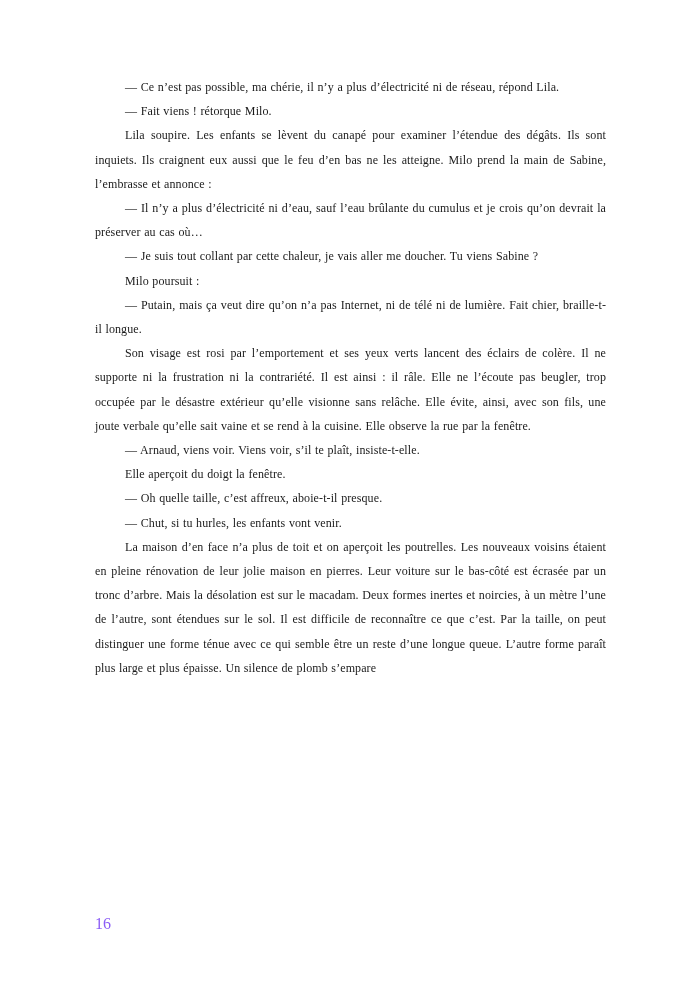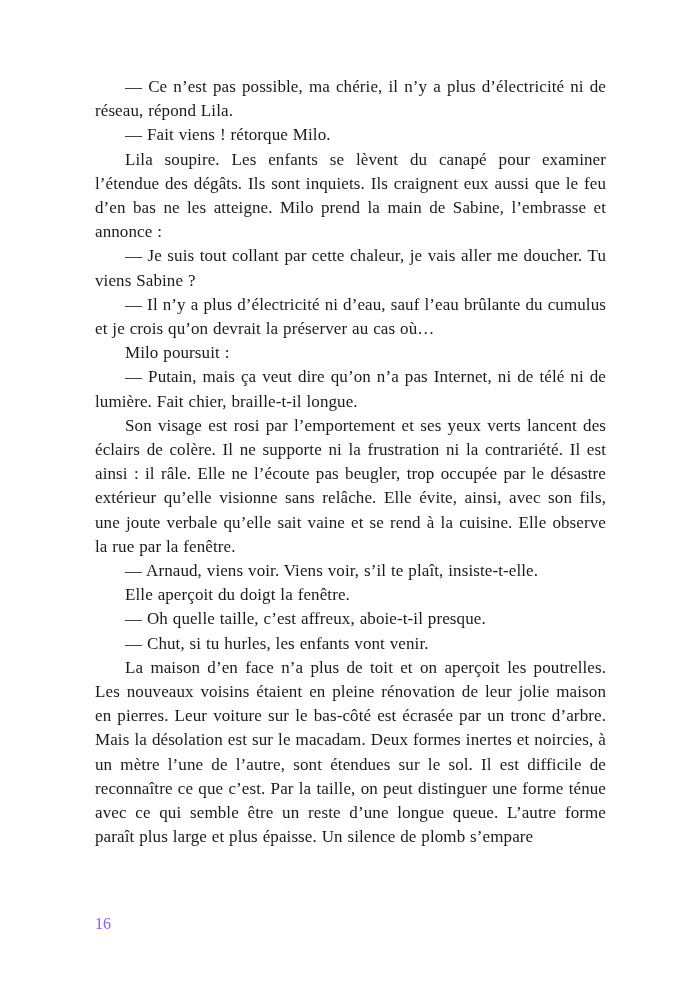--- a/index.html
+++ b/index.html
@@ -17,21 +17,21 @@
     color: #1a1a1a;
   }
   .text-block {
     position: absolute;
     top: 75px;
     left: 95px;
     width: 511px;
   }
   .text-block p.para {
     margin: 0;
-    font-size: 17px;
+    font-size: 12px;
     line-height: 24.2px;
     text-align: justify;
     text-indent: 30px;
     letter-spacing: 0.1px;
     word-spacing: 0.5px;
   }
   .page-number {
     position: absolute;
     left: 95px;
     top: 912px;
@@ -41,22 +41,22 @@
   }
 </style>
 </head>
 <body>
 
 <div class="page">
   <div class="text-block">
       <p class="para">— Ce n’est pas possible, ma chérie, il n’y a plus d’électricité ni de réseau, répond Lila.</p>
       <p class="para">— Fait viens ! rétorque Milo.</p>
       <p class="para">Lila soupire. Les enfants se lèvent du canapé pour examiner l’étendue des dégâts. Ils sont inquiets. Ils craignent eux aussi que le feu d’en bas ne les atteigne. Milo prend la main de Sabine, l’embrasse et annonce :</p>
+      <p class="para">— Il n’y a plus d’électricité ni d’eau, sauf l’eau brûlante du cumulus et je crois qu’on devrait la préserver au cas où…</p>
       <p class="para">— Je suis tout collant par cette chaleur, je vais aller me doucher. Tu viens Sabine ?</p>
-      <p class="para">— Il n’y a plus d’électricité ni d’eau, sauf l’eau brûlante du cumulus et je crois qu’on devrait la préserver au cas où…</p>
       <p class="para">Milo poursuit :</p>
       <p class="para">— Putain, mais ça veut dire qu’on n’a pas Internet, ni de télé ni de lumière. Fait chier, braille-t-il longue.</p>
       <p class="para">Son visage est rosi par l’emportement et ses yeux verts lancent des éclairs de colère. Il ne supporte ni la frustration ni la contrariété. Il est ainsi : il râle. Elle ne l’écoute pas beugler, trop occupée par le désastre extérieur qu’elle visionne sans relâche. Elle évite, ainsi, avec son fils, une joute verbale qu’elle sait vaine et se rend à la cuisine. Elle observe la rue par la fenêtre.</p>
       <p class="para">— Arnaud, viens voir. Viens voir, s’il te plaît, insiste-t-elle.</p>
       <p class="para">Elle aperçoit du doigt la fenêtre.</p>
       <p class="para">— Oh quelle taille, c’est affreux, aboie-t-il presque.</p>
       <p class="para">— Chut, si tu hurles, les enfants vont venir.</p>
       <p class="para">La maison d’en face n’a plus de toit et on aperçoit les poutrelles. Les nouveaux voisins étaient en pleine rénovation de leur jolie maison en pierres. Leur voiture sur le bas-côté est écrasée par un tronc d’arbre. Mais la désolation est sur le macadam. Deux formes inertes et noircies, à un mètre l’une de l’autre, sont étendues sur le sol. Il est difficile de reconnaître ce que c’est. Par la taille, on peut distinguer une forme ténue avec ce qui semble être un reste d’une longue queue. L’autre forme paraît plus large et plus épaisse. Un silence de plomb s’empare</p>
     </div>
   <div class="page-number">16</div>

